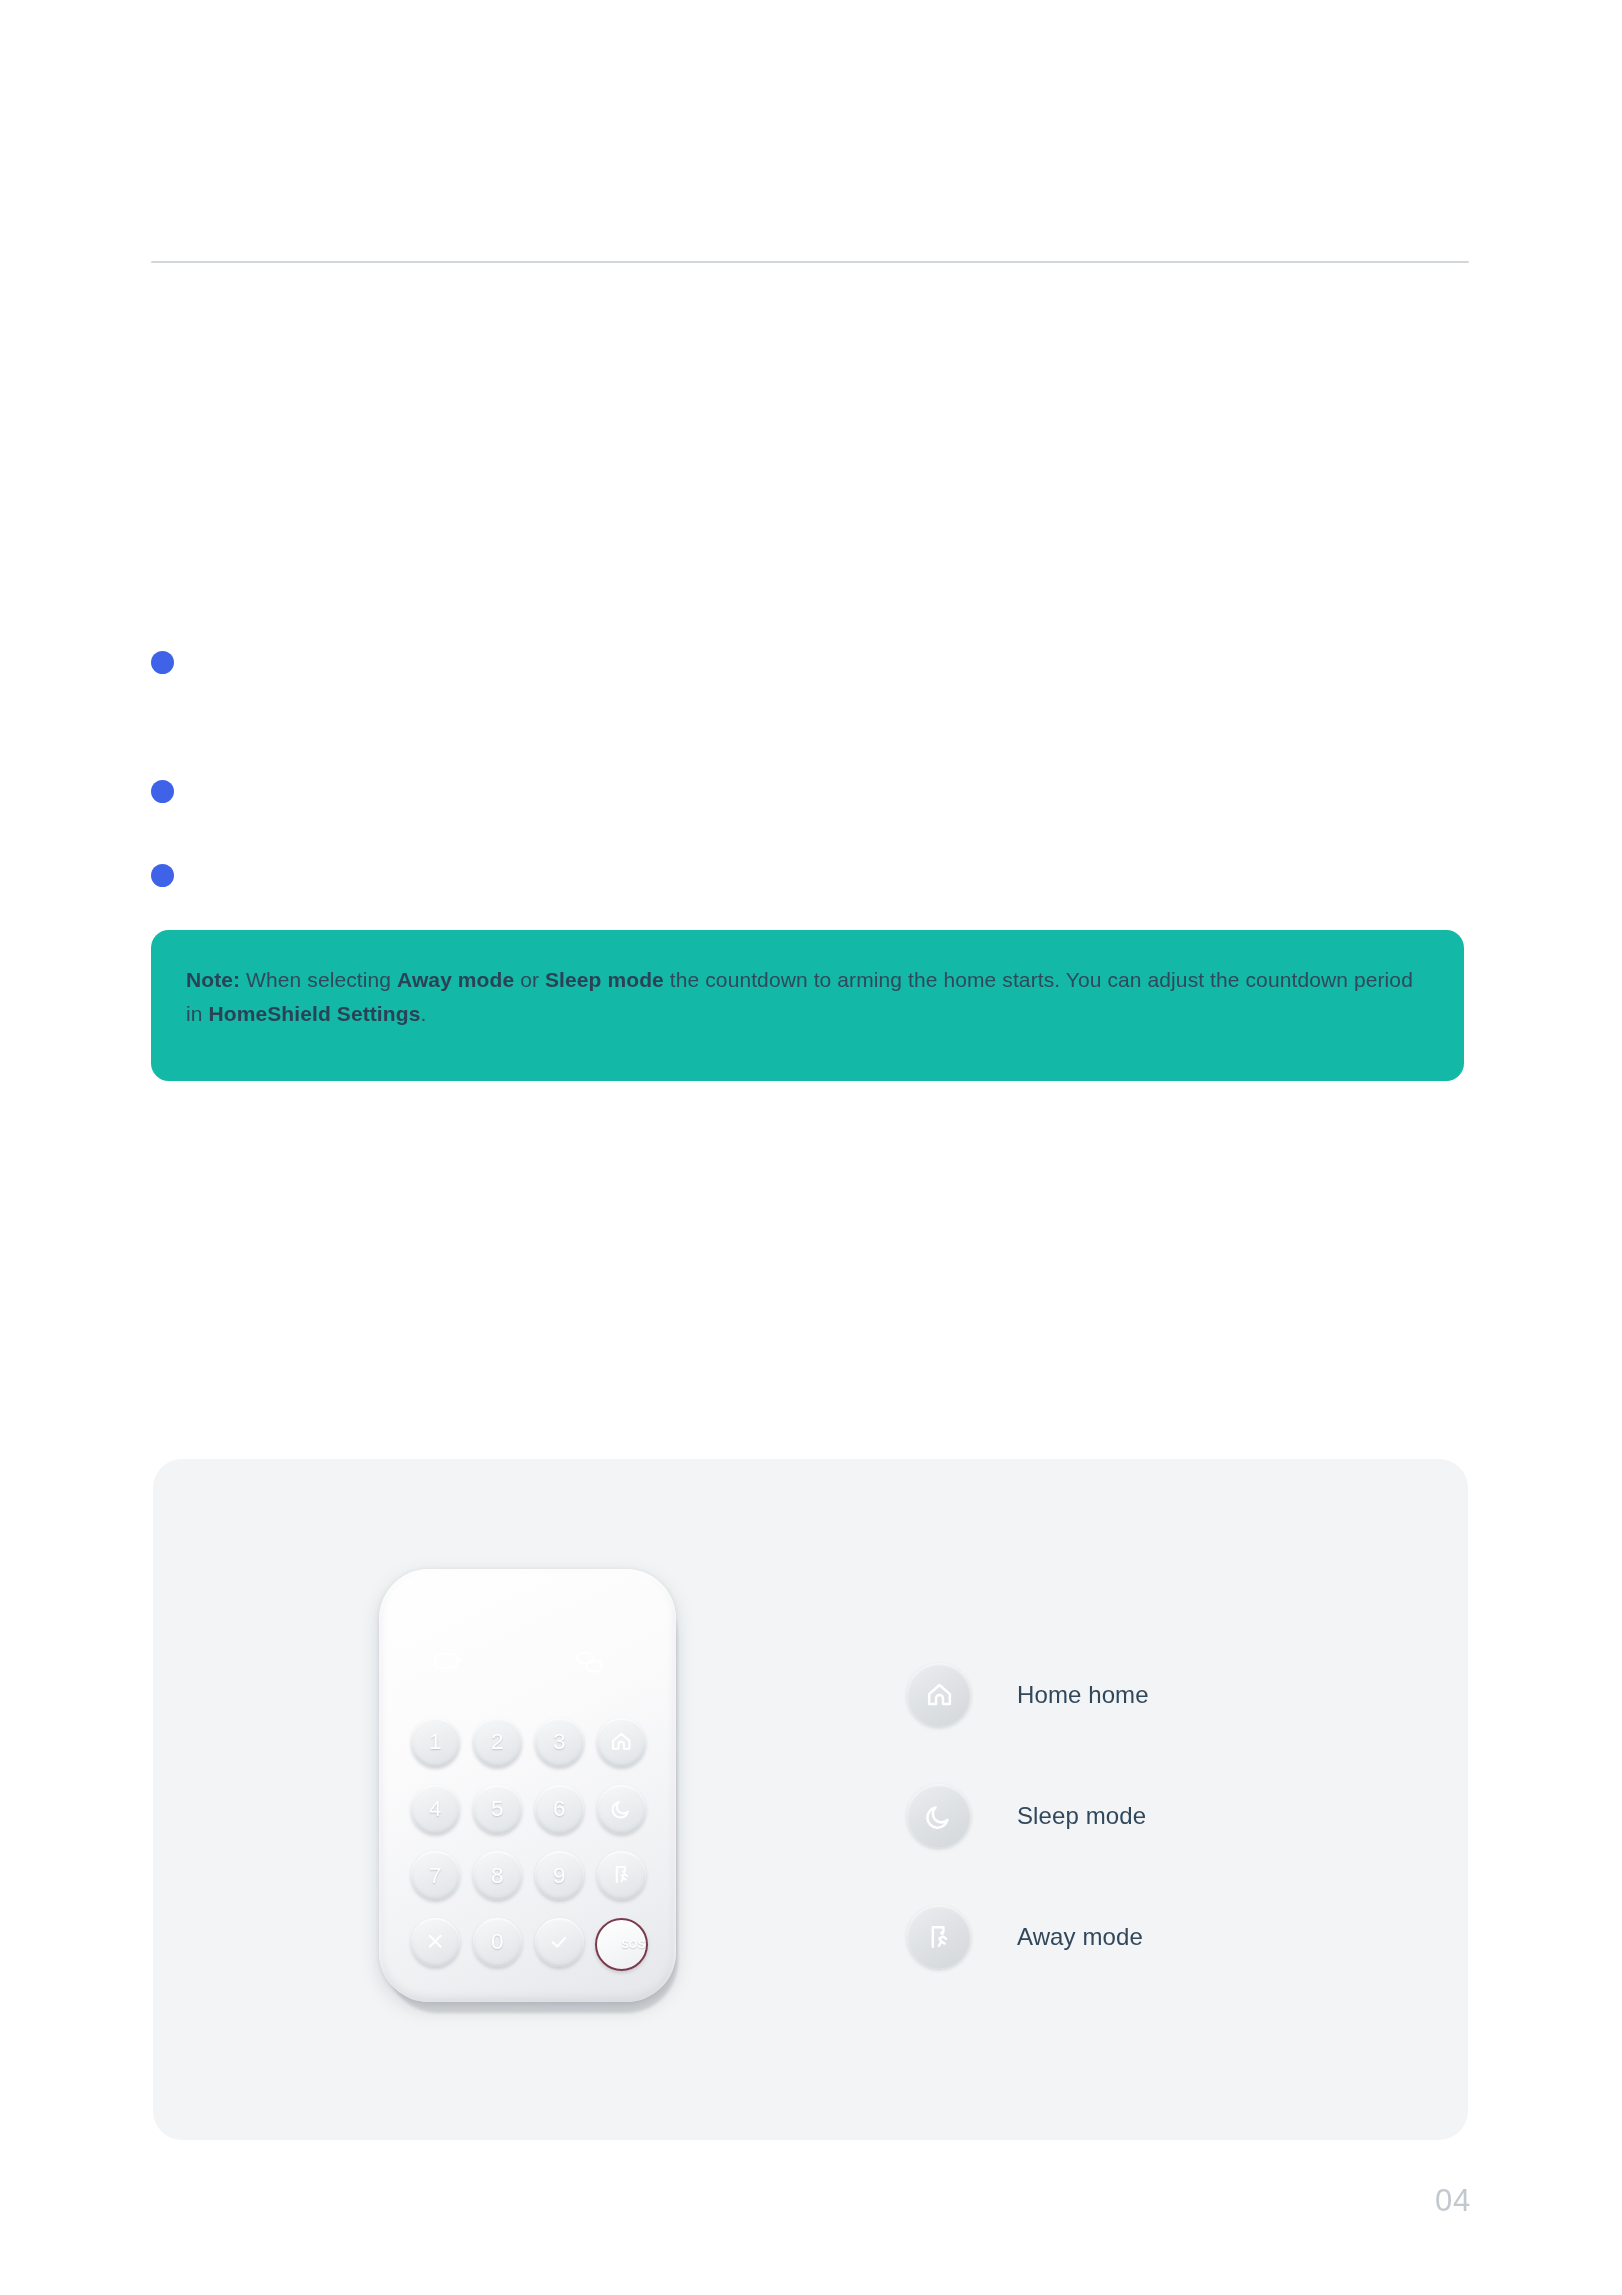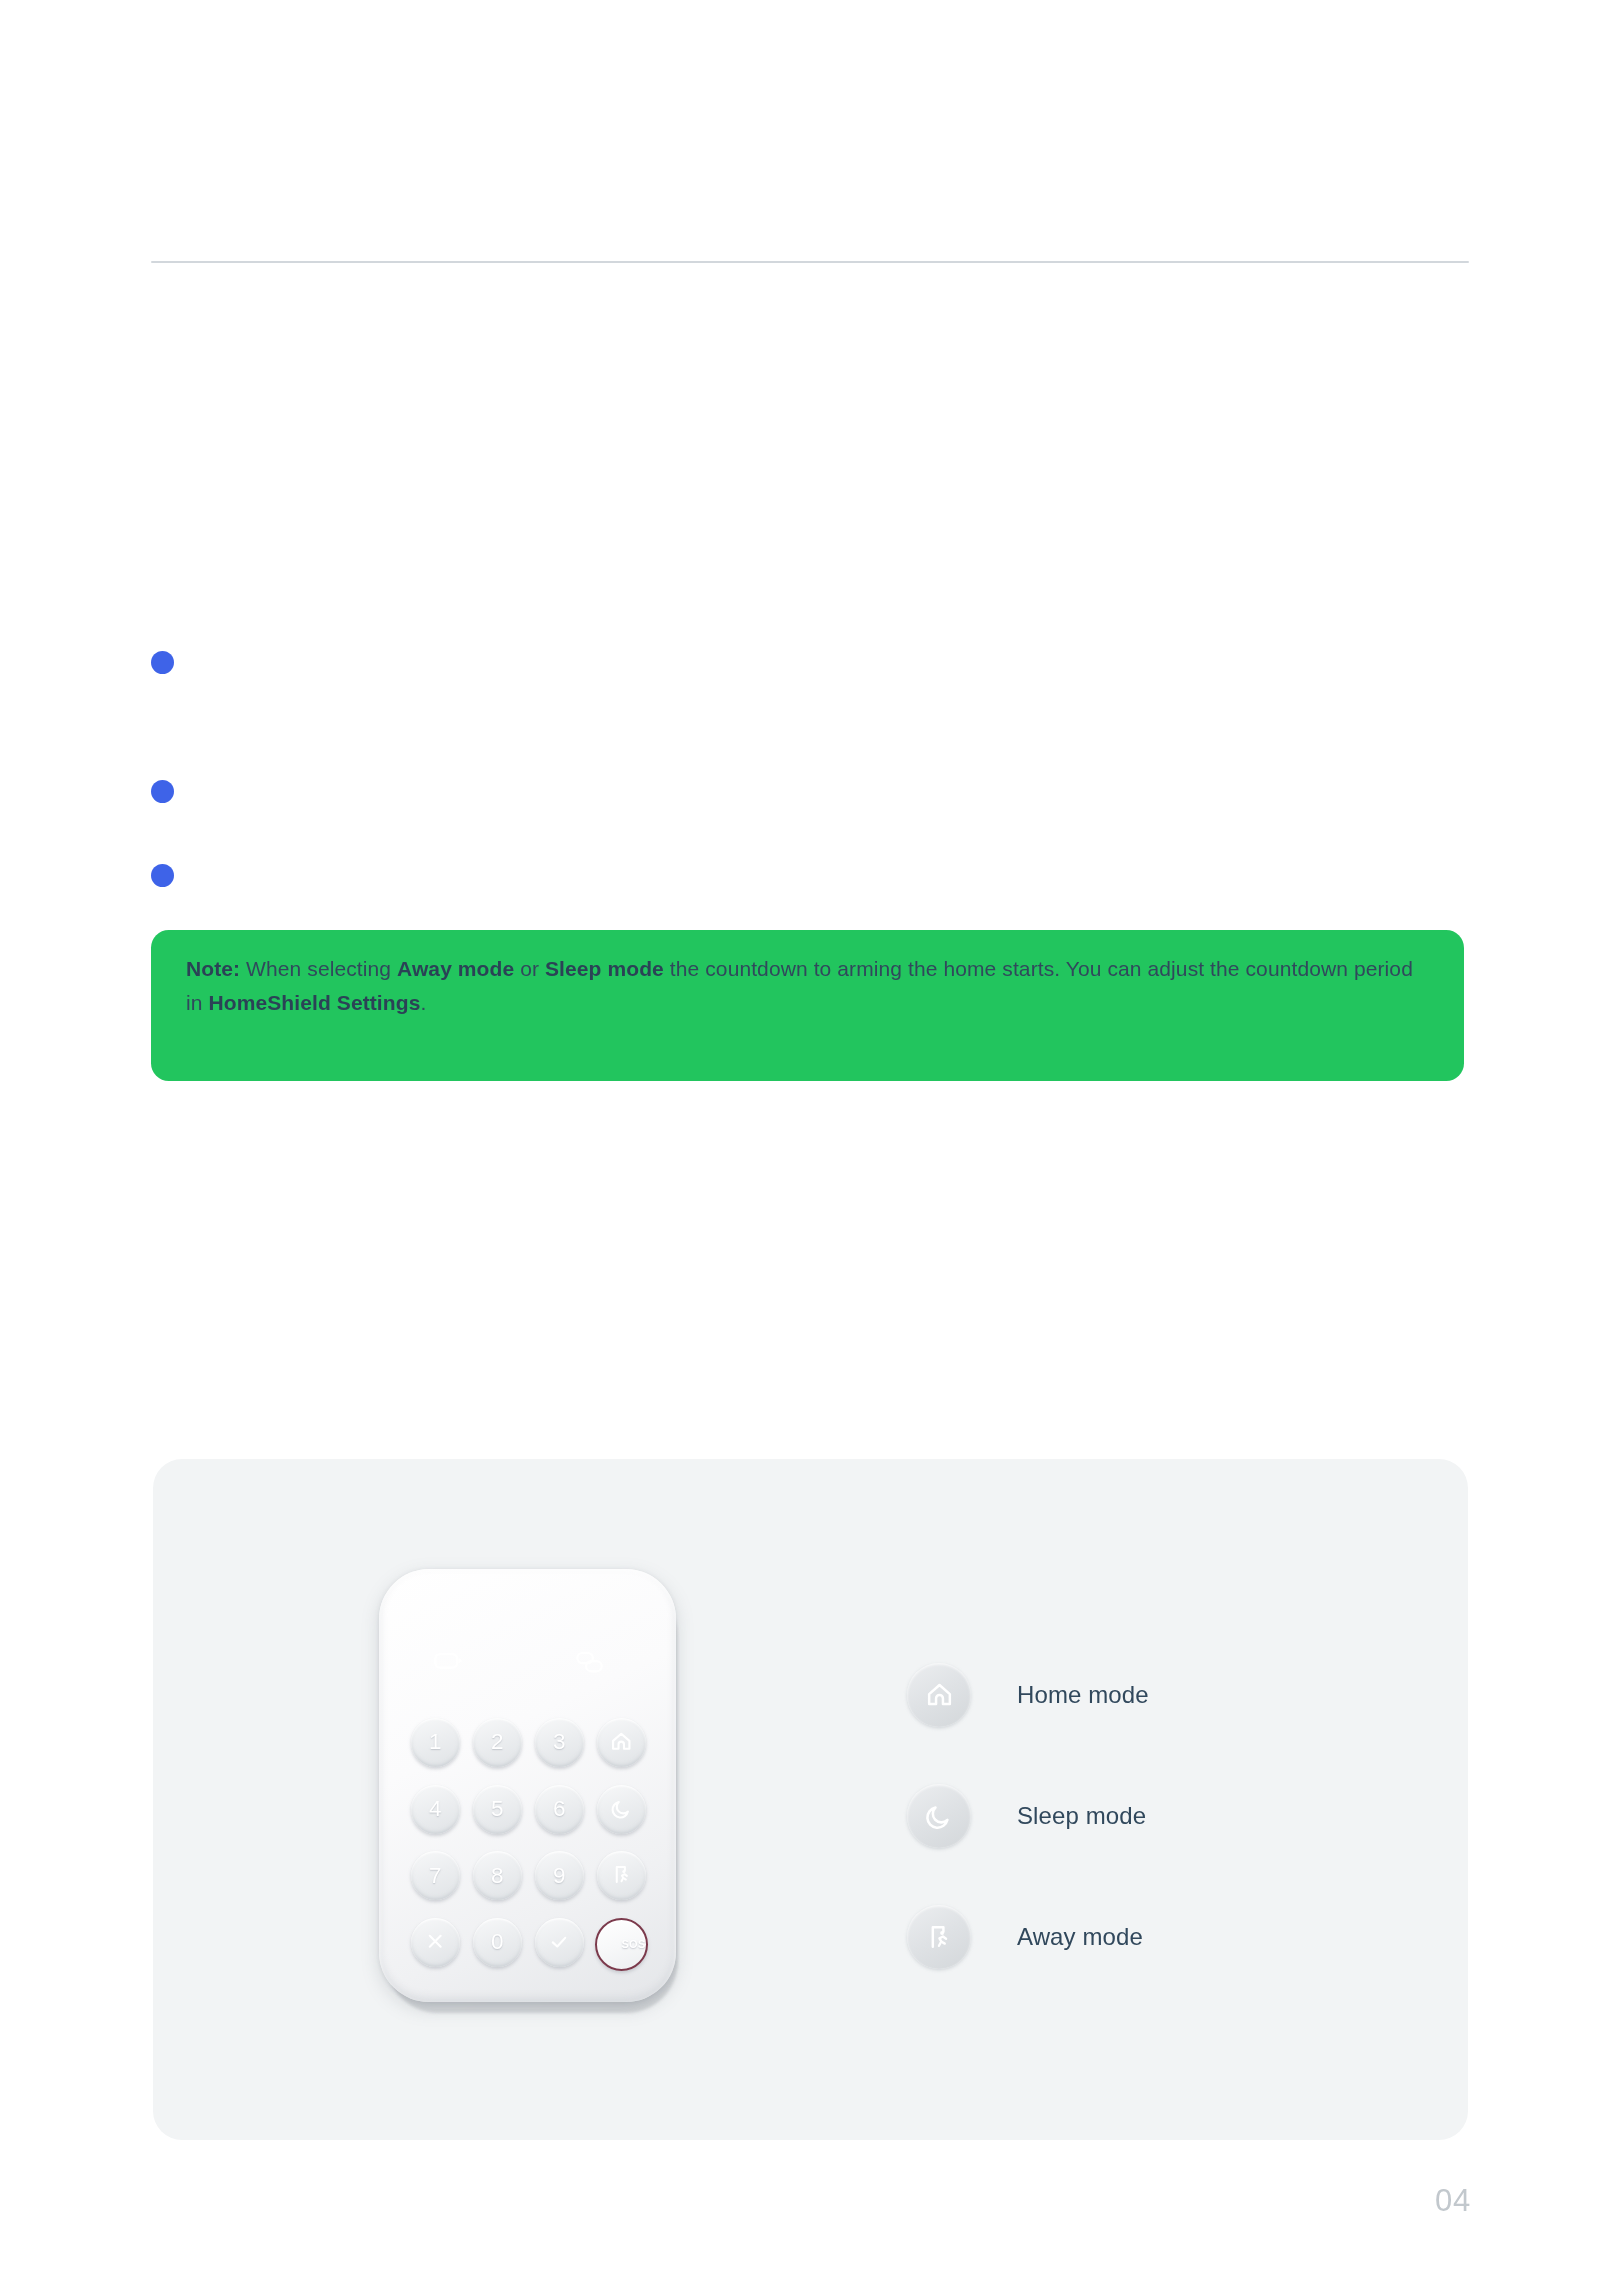--- a/index.html
+++ b/index.html
@@ -45,24 +45,24 @@
   .bullet-2 { left: 151px; top: 780px; }
   .bullet-3 { left: 151px; top: 864px; }
 
   
   .note-box {
     position: absolute;
     left: 151px;
     top: 930px;
     width: 1313px;
     height: 151px;
-    background: #22c55e;
+    background: #14b8a6;
     border-radius: 17.7px;
     box-sizing: border-box;
-    padding: 22px 35px;
+    padding: 33px 35px;
   }
   .note-text {
     font-size: 21px;
     line-height: 1.62;
     color: #31485c;
     letter-spacing: 0.1px;
     margin: 0;
   }
   .note-text b { font-weight: 700; color: #2b4256; }
 
@@ -330,21 +330,21 @@
     </div>
 
     <div class="legend" style="left:754px; top:175px;">
 
       <div class="legend-row">
         <span class="legend-badge">
           <svg width="31" height="31" viewBox="0 0 36 36">
             <path d="M6 17.5 L18 7 L30 17.5 L30 29 L22 29 L22 22.5 A4 4 0 0 0 14 22.5 L14 29 L6 29 Z" fill="none" stroke="#ffffff" stroke-width="2.9" stroke-linejoin="round" stroke-linecap="round"></path>
           </svg>
         </span>
-        <span class="legend-label">Home mode</span>
+        <span class="legend-label">Home home</span>
       </div>
 
       <div class="legend-row">
         <span class="legend-badge">
           <svg width="30" height="30" viewBox="0 0 34 34">
             <path d="M26.5 21.5 A11.5 11.5 0 1 1 13 7.5 A9 9 0 0 0 26.5 21.5 Z" fill="none" stroke="#ffffff" stroke-width="2.9" stroke-linejoin="round"></path>
           </svg>
         </span>
         <span class="legend-label">Sleep mode</span>
       </div>

